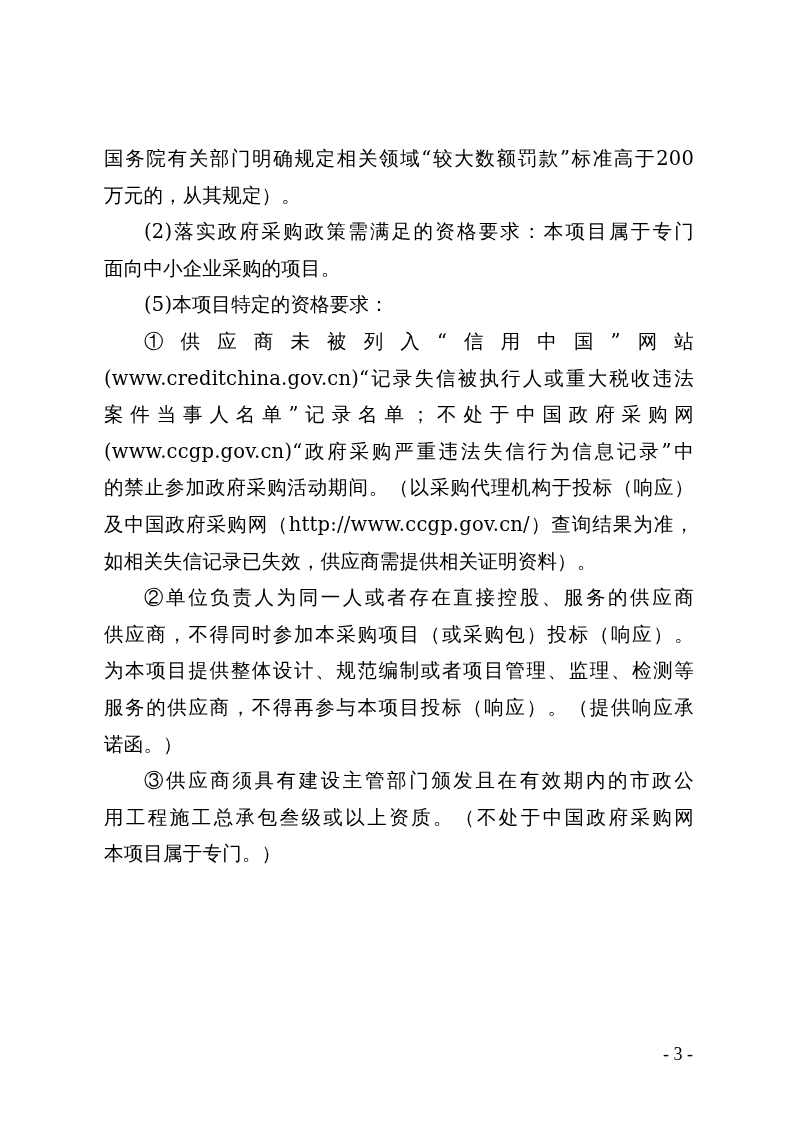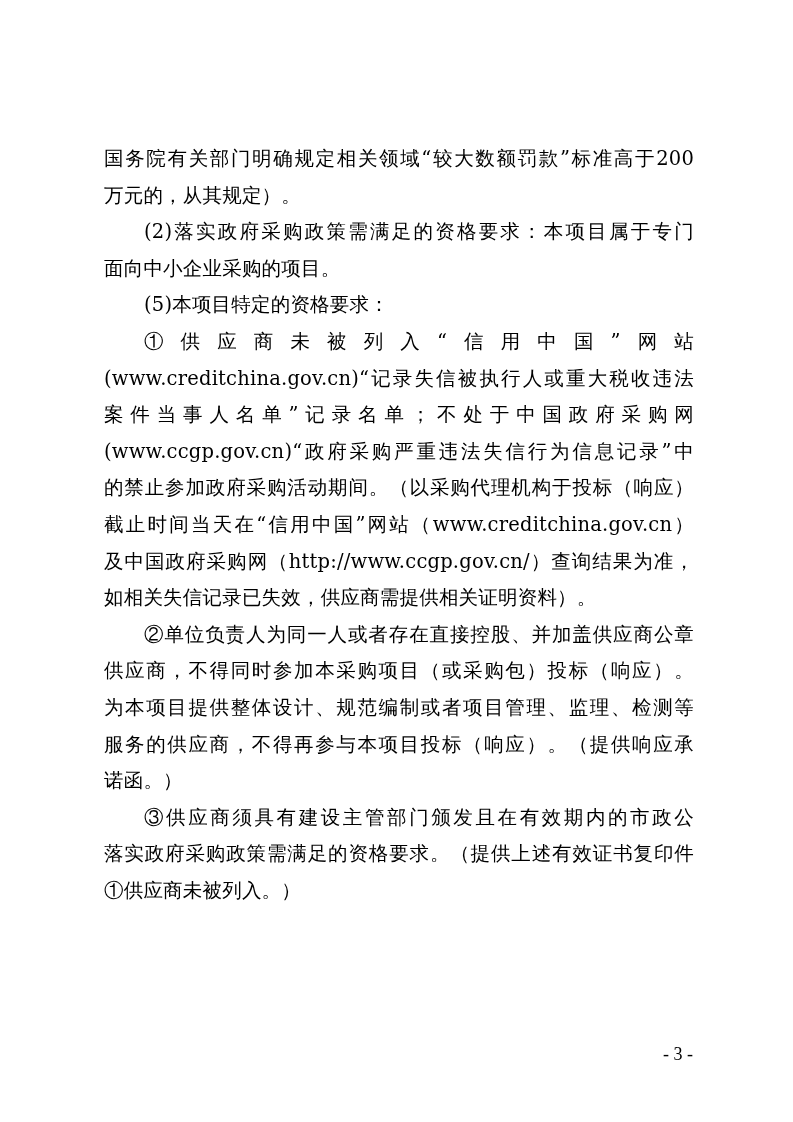--- a/index.html
+++ b/index.html
@@ -65,30 +65,29 @@
     <div class="line justify indent">(2)落实政府采购政策需满足的资格要求：本项目属于专门</div>
     <div class="line">面向中小企业采购的项目。</div>
 
     <div class="line indent">(5)本项目特定的资格要求：</div>
 
     <div class="line justify indent">①供应商未被列入“信用中国”网站</div>
     <div class="line justify">(www.creditchina.gov.cn)“记录失信被执行人或重大税收违法</div>
     <div class="line justify">案件当事人名单”记录名单；不处于中国政府采购网</div>
     <div class="line justify">(www.ccgp.gov.cn)“政府采购严重违法失信行为信息记录”中</div>
     <div class="line justify">的禁止参加政府采购活动期间。（以采购代理机构于投标（响应）</div>
-    <div class="line justify">截止时间当天在“信用中国”网站（www.creditchina.gov.cn）</div>
     <div class="line justify">及中国政府采购网（http://www.ccgp.gov.cn/）查询结果为准，</div>
     <div class="line">如相关失信记录已失效，供应商需提供相关证明资料）。</div>
 
-    <div class="line justify indent">②单位负责人为同一人或者存在直接控股、并加盖供应商公章</div>
+    <div class="line justify indent">②单位负责人为同一人或者存在直接控股、服务的供应商</div>
     <div class="line justify">供应商，不得同时参加本采购项目（或采购包）投标（响应）。</div>
     <div class="line justify">为本项目提供整体设计、规范编制或者项目管理、监理、检测等</div>
     <div class="line justify">服务的供应商，不得再参与本项目投标（响应）。（提供响应承</div>
     <div class="line">诺函。）</div>
 
     <div class="line justify indent">③供应商须具有建设主管部门颁发且在有效期内的市政公</div>
-    <div class="line justify">落实政府采购政策需满足的资格要求。（提供上述有效证书复印件</div>
-    <div class="line">①供应商未被列入。）</div>
+    <div class="line justify">用工程施工总承包叁级或以上资质。（不处于中国政府采购网</div>
+    <div class="line">本项目属于专门。）</div>
 
   </div>
 
   <div class="page-number">- 3 -</div>
 </div>
 
 </body></html>

